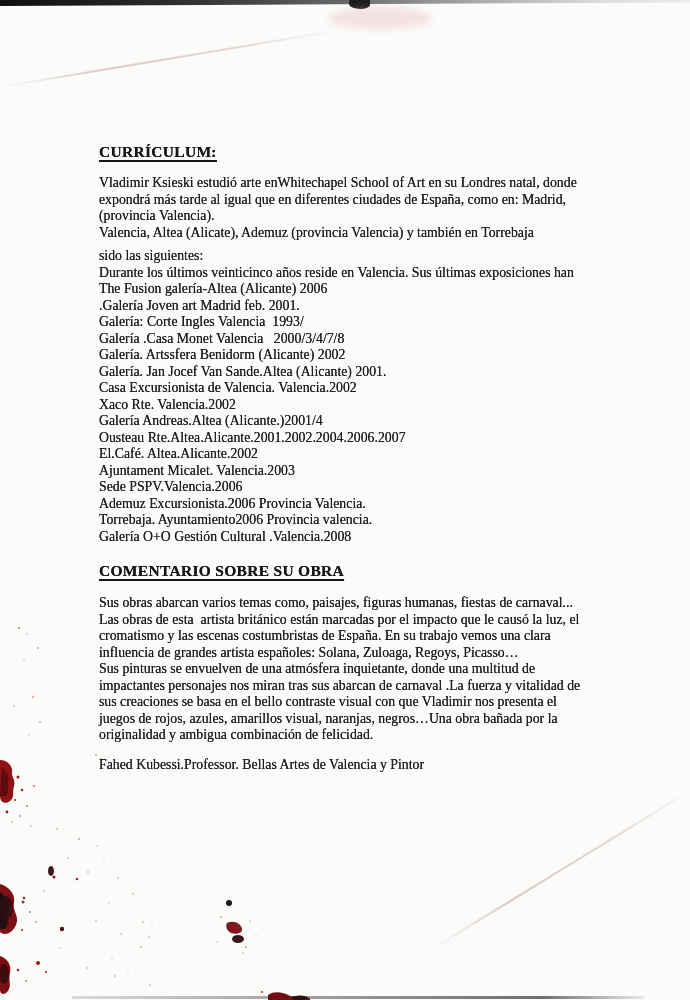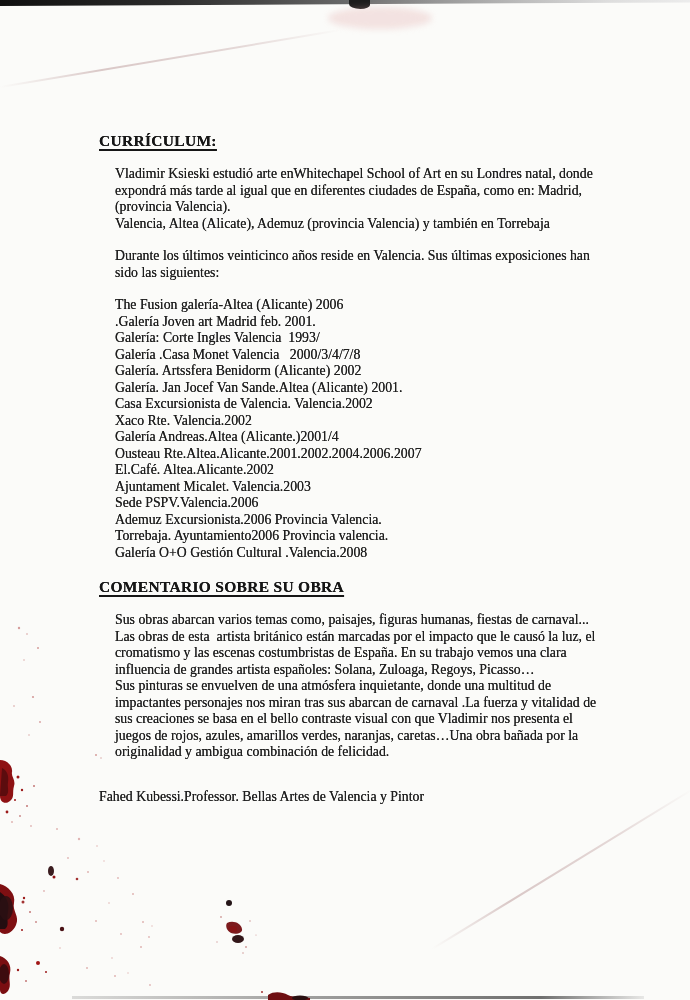--- a/index.html
+++ b/index.html
@@ -28,36 +28,36 @@
       rgba(200,172,172,.45) 70%,rgba(210,190,190,0));
   }
   .crease-tl{left:0;top:86px;width:345px;transform:rotate(-9.5deg);}
   .crease-br{left:432px;top:948px;width:306px;transform:rotate(-31.5deg);}
   .scan-band-bottom{
     position:absolute;left:72px;top:996px;width:572px;height:3px;
     background:linear-gradient(90deg,rgba(90,90,90,.20),rgba(70,70,70,.5) 40%,
       rgba(45,45,45,.68) 82%,rgba(120,120,120,.15));
   }
   
-  .content{position:absolute;left:99px;top:131px;width:520px;color:#1f1f1f;}
+  .content{position:absolute;left:99px;top:142px;width:520px;color:#1f1f1f;}
   h1,h2{
     font-size:15.5px;line-height:19px;font-weight:700;letter-spacing:.3px;
     text-decoration:underline;text-decoration-thickness:1.5px;text-underline-offset:3px;
     margin:0;color:#161616;text-shadow:0 0 .4px #222;
   }
   h1{margin-bottom:14px;}
   h2{margin-top:16px;margin-bottom:15px;}
-  .lines{margin:16px;}
+  .lines{margin:0;}
   .line{
     font-size:13.8px;line-height:16.5px;white-space:pre;
     text-shadow:0 0 .4px #2a2a2a;
   }
   .para2{margin-top:7px;}
   .signature{
-    margin:28px 0 0;font-size:13.8px;line-height:16.5px;white-space:pre;
+    margin:13px 0 0;font-size:13.8px;line-height:16.5px;white-space:pre;
     text-shadow:0 0 .4px #2a2a2a;
   }
   .stains{position:absolute;left:0;top:0;pointer-events:none;}
 </style>
 </head>
 <body>
 
 <div class="page">
 
   <div class="scan-band-top"></div>
@@ -71,22 +71,22 @@
     <h1>CURRÍCULUM:</h1>
 
     <div class="lines">
         <div class="line">Vladimir Ksieski estudió arte enWhitechapel School of Art en su Londres natal, donde</div>
         <div class="line">expondrá más tarde al igual que en diferentes ciudades de España, como en: Madrid,</div>
         <div class="line">(provincia Valencia).</div>
         <div class="line">Valencia, Altea (Alicate), Ademuz (provincia Valencia) y también en Torrebaja</div>
       </div>
 
     <div class="lines para2">
+        <div class="line">sido las siguientes:</div>
         <div class="line">Durante los últimos veinticinco años reside en Valencia. Sus últimas exposiciones han</div>
-        <div class="line">sido las siguientes:</div>
       </div>
 
     <div class="lines">
         <div class="line">The Fusion galería-Altea (Alicante) 2006</div>
         <div class="line">.Galería Joven art Madrid feb. 2001.</div>
         <div class="line">Galería: Corte Ingles Valencia  1993/</div>
         <div class="line">Galería .Casa Monet Valencia   2000/3/4/7/8</div>
         <div class="line">Galería. Artssfera Benidorm (Alicante) 2002</div>
         <div class="line">Galería. Jan Jocef Van Sande.Altea (Alicante) 2001.</div>
         <div class="line">Casa Excursionista de Valencia. Valencia.2002</div>
@@ -104,21 +104,21 @@
     <h2>COMENTARIO SOBRE SU OBRA</h2>
 
     <div class="lines">
         <div class="line">Sus obras abarcan varios temas como, paisajes, figuras humanas, fiestas de carnaval...</div>
         <div class="line">Las obras de esta  artista británico están marcadas por el impacto que le causó la luz, el</div>
         <div class="line">cromatismo y las escenas costumbristas de España. En su trabajo vemos una clara</div>
         <div class="line">influencia de grandes artista españoles: Solana, Zuloaga, Regoys, Picasso…</div>
         <div class="line">Sus pinturas se envuelven de una atmósfera inquietante, donde una multitud de</div>
         <div class="line">impactantes personajes nos miran tras sus abarcan de carnaval .La fuerza y vitalidad de</div>
         <div class="line">sus creaciones se basa en el bello contraste visual con que Vladimir nos presenta el</div>
-        <div class="line">juegos de rojos, azules, amarillos verdes, naranjas, caretas…Una obra bañada por la</div>
+        <div class="line">juegos de rojos, azules, amarillos visual, naranjas, negros…Una obra bañada por la</div>
         <div class="line">originalidad y ambigua combinación de felicidad.</div>
       </div>
 
     <p class="signature">Fahed Kubessi.Professor. Bellas Artes de Valencia y Pintor</p>
   </main>
 
   <svg class="stains" width="690" height="1000" viewBox="0 0 690 1000">
 
     <g fill="#b04040" opacity="0.5">
       <circle cx="19" cy="628" r="1.2"></circle>

